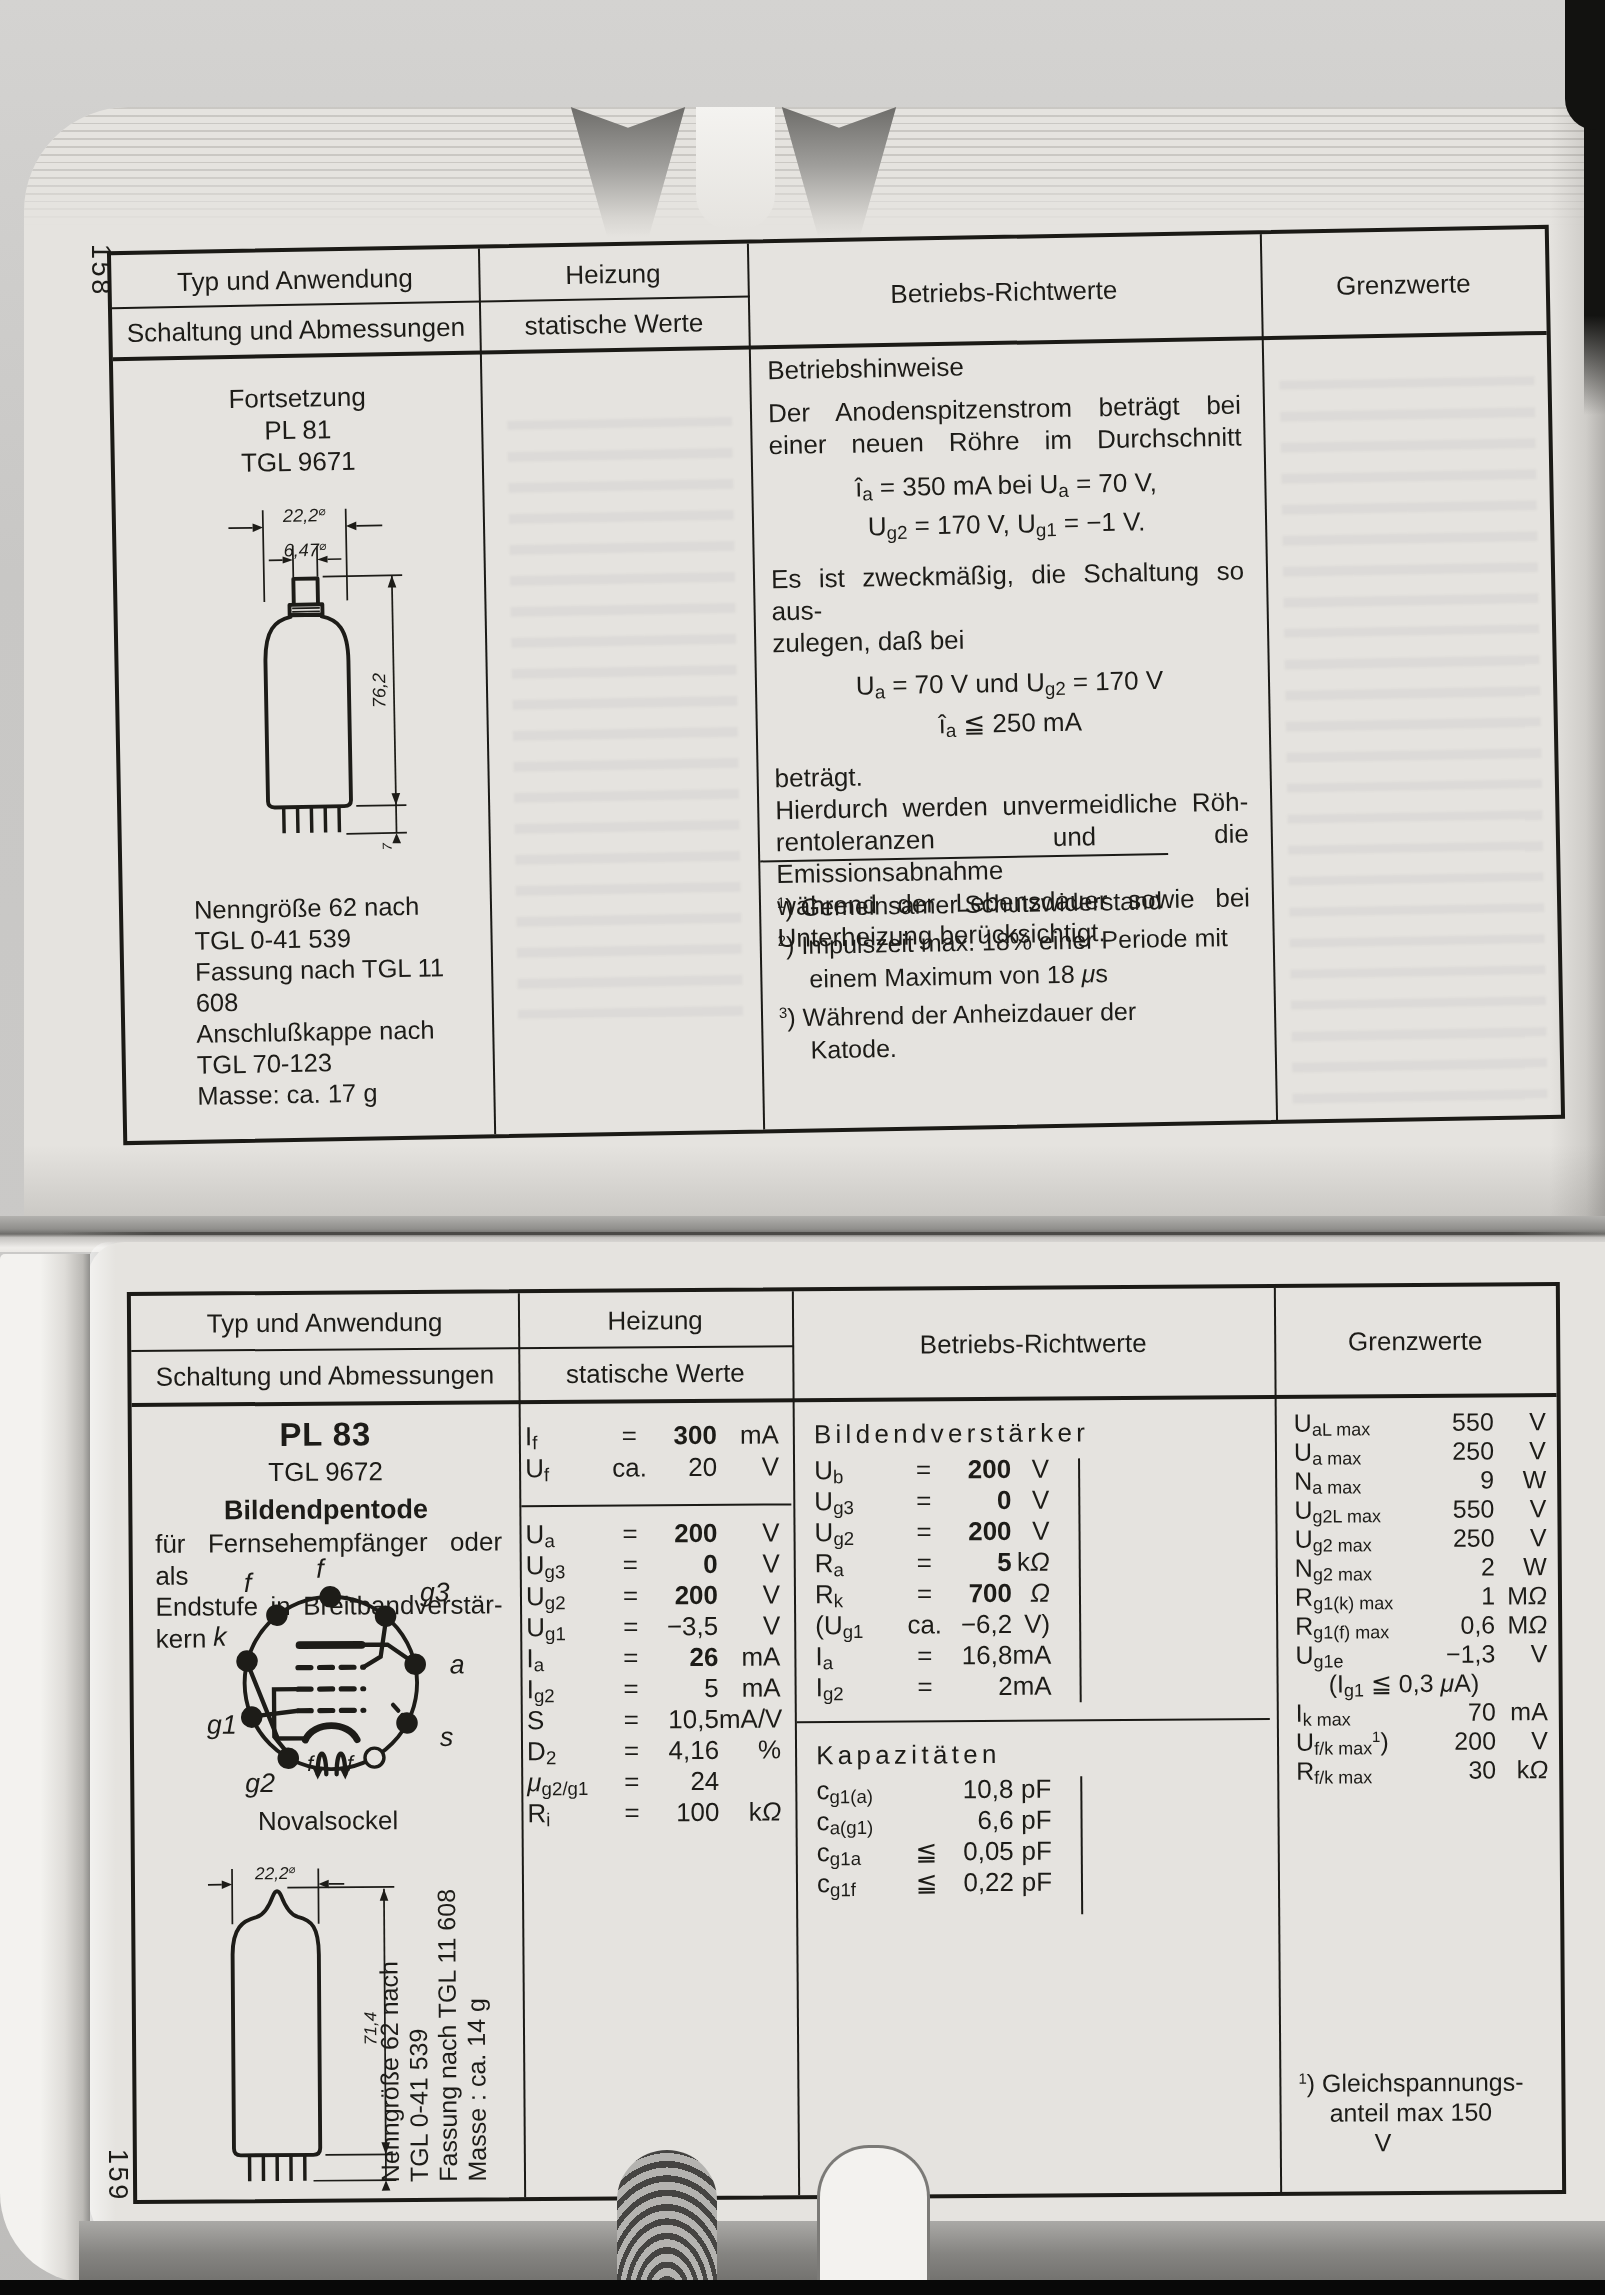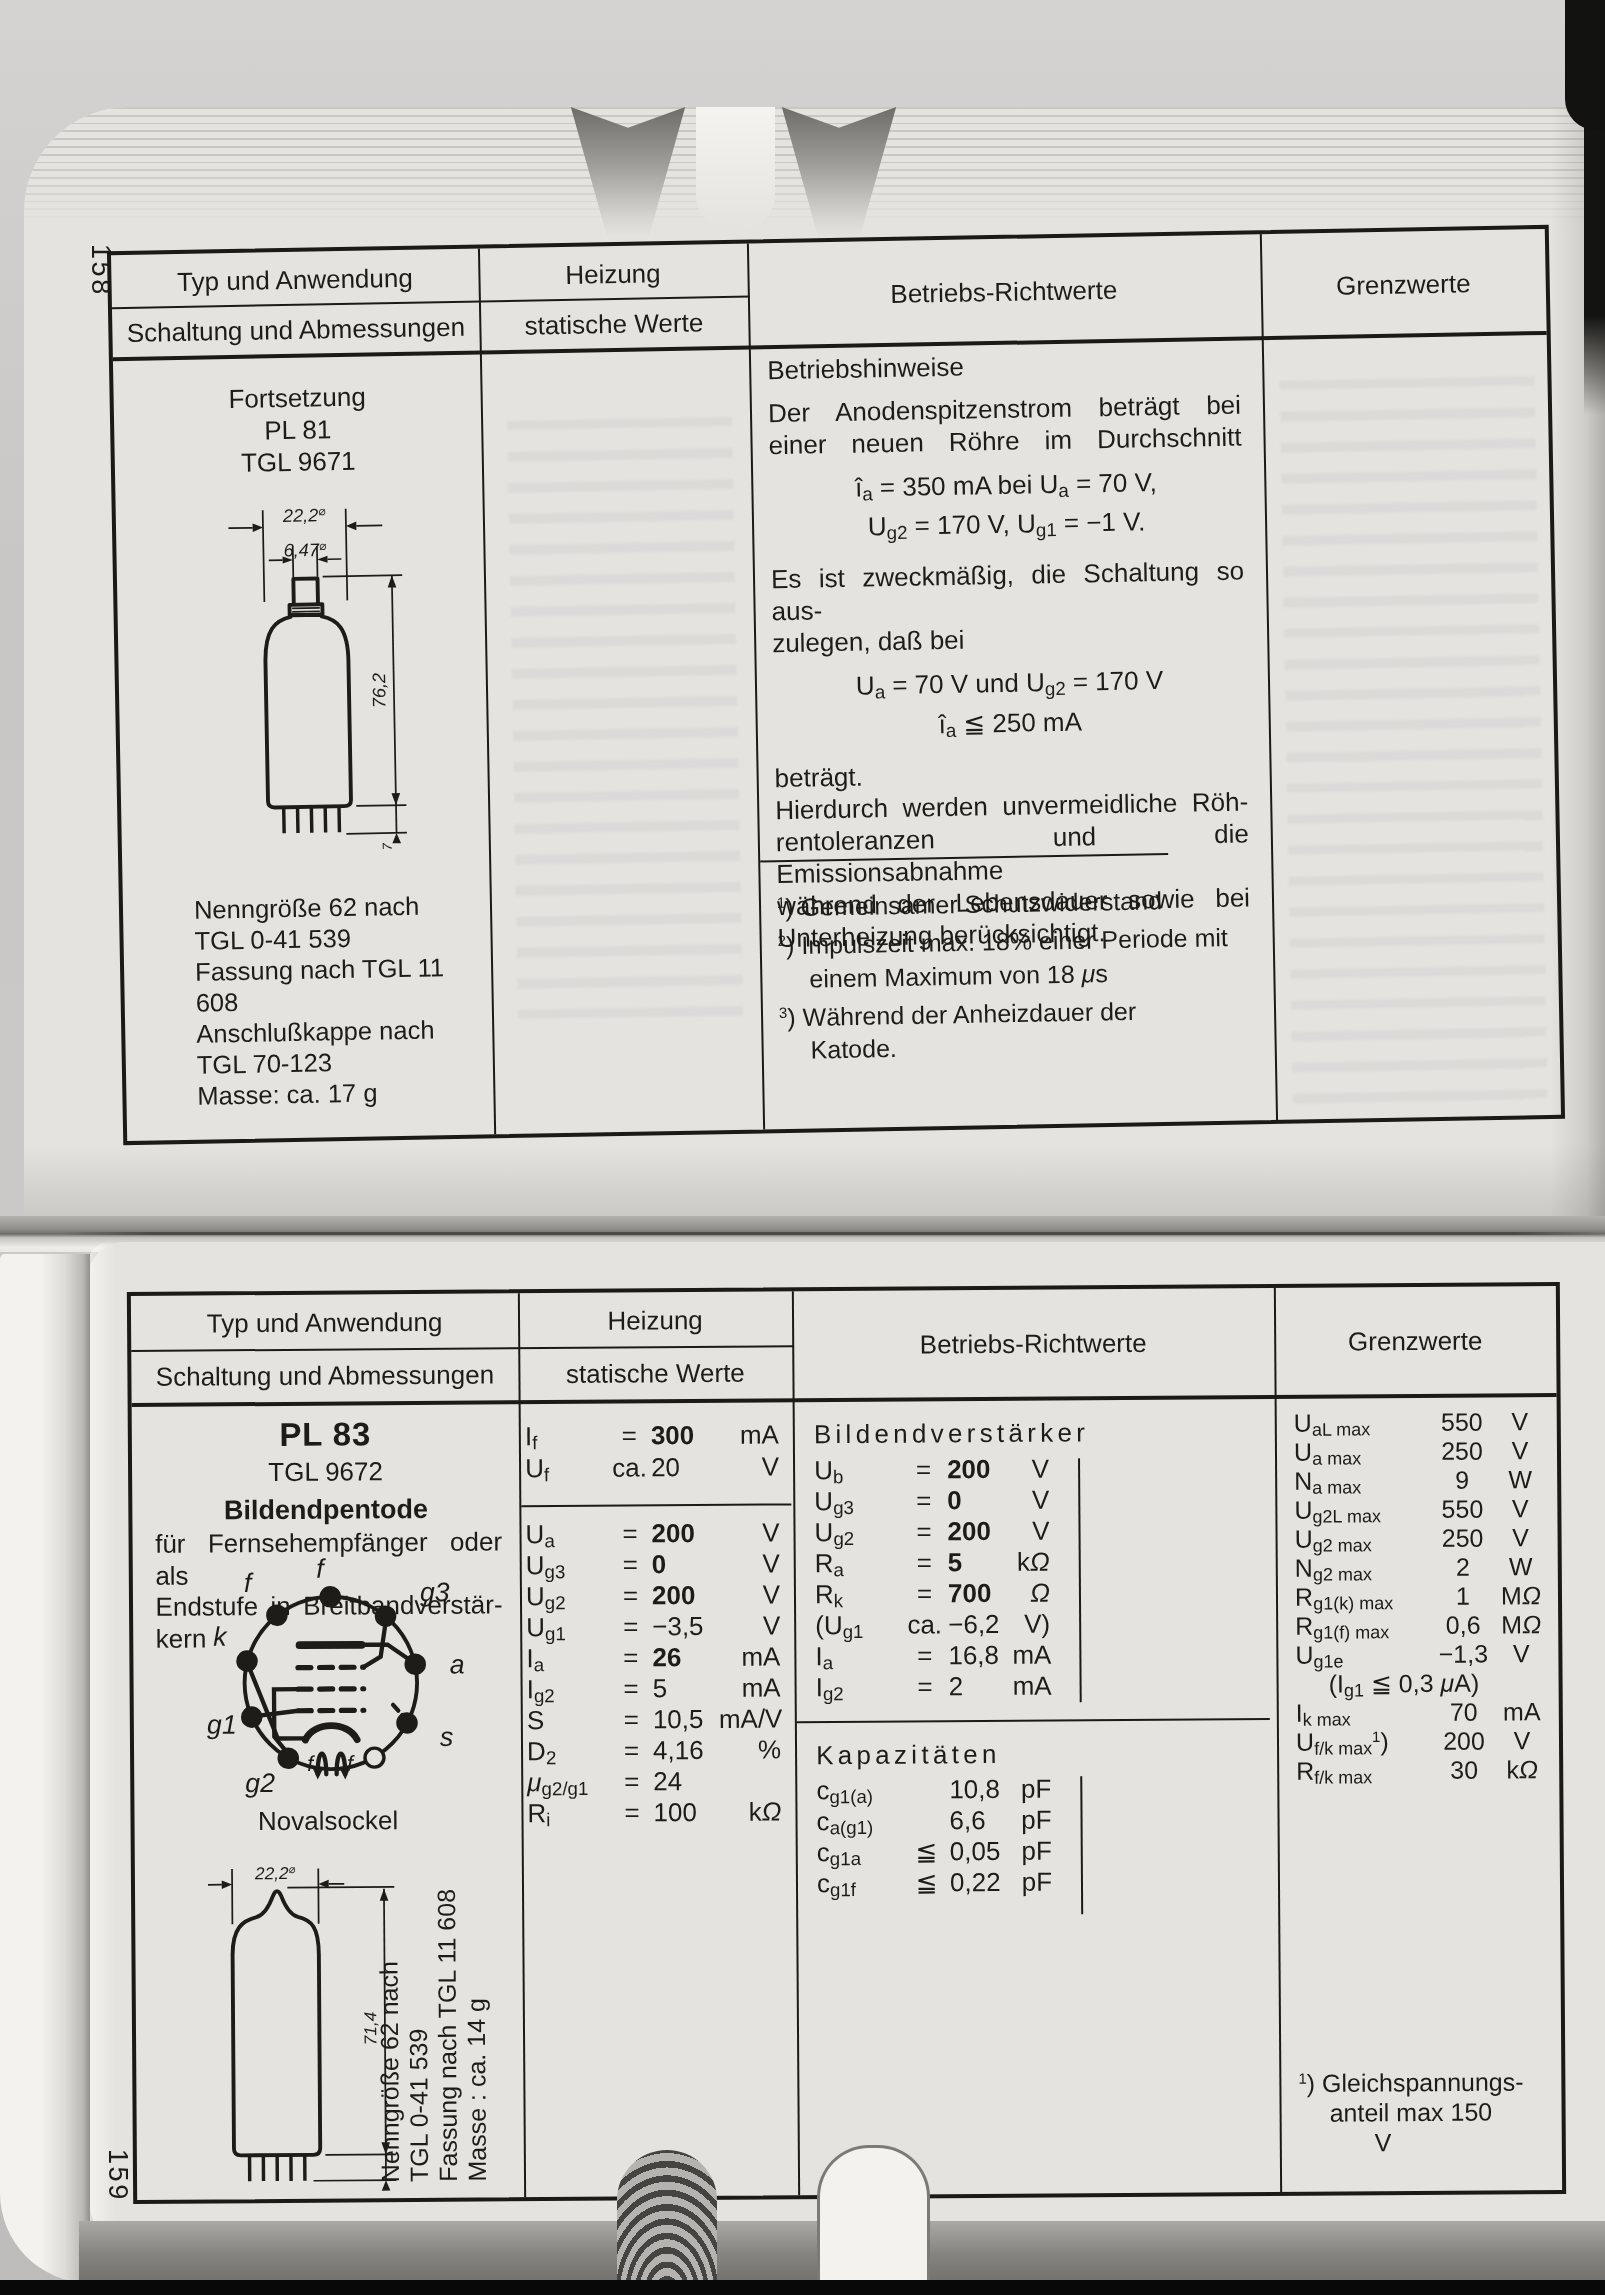--- a/index.html
+++ b/index.html
@@ -64,27 +64,27 @@
   .fn .cont{padding-left:31px}
   .fnu{margin-left:45px}
   sub{font-size:.72em;vertical-align:-.22em;letter-spacing:0}
   sup{font-size:.6em;vertical-align:.55em}
   b{font-weight:700}
   i{font-style:italic}
 
   .vrows{position:absolute;font-size:26px}
   .vrow{display:grid;grid-template-columns:var(--cl,86px) var(--co,47px) var(--cv,67px) var(--cu,55px);
         height:var(--rh,31px);align-items:baseline;white-space:nowrap}
-  .vo{text-align:center}.vv{}.vu{text-align:right}
+  .vo{text-align:center}.vv{text-align:right}.vu{text-align:right}
   .rows-heiz{--cl:83px;--co:43px;--cv:66px;--cu:62px}
   .rows-op{--cl:86px;--co:47px;--cv:64px;--cu:38px}
   .lrows{position:absolute;font-size:25px;width:252px}
   .lrow{display:grid;grid-template-columns:1fr 64px 52px;height:29px;align-items:baseline;white-space:nowrap}
   .lrow.ig1{grid-template-columns:1fr 0 0;padding-left:33px}
-  .lv,.lu{text-align:center}
+  .lv,.lu{text-align:right}
   .sp-title{position:absolute;font-size:26px;letter-spacing:4.3px;white-space:nowrap}
   .pl-title{font-size:33px;font-weight:700;letter-spacing:0.9px;line-height:38px}
   .pl-std{font-size:26px;line-height:36px}
   .pl-kind{font-size:27px;font-weight:700;line-height:40px}
   .desc{position:absolute;font-size:26px;line-height:31.5px}
   .novallabel{position:absolute;font-size:26px;text-align:center}
   .rotnotes{position:absolute;transform:rotate(-90deg);transform-origin:0 0;width:261px;font-size:25px;line-height:29px;white-space:nowrap}
   svg{position:absolute;overflow:visible}
   svg text{fill:#1d1c18}
 </style>

